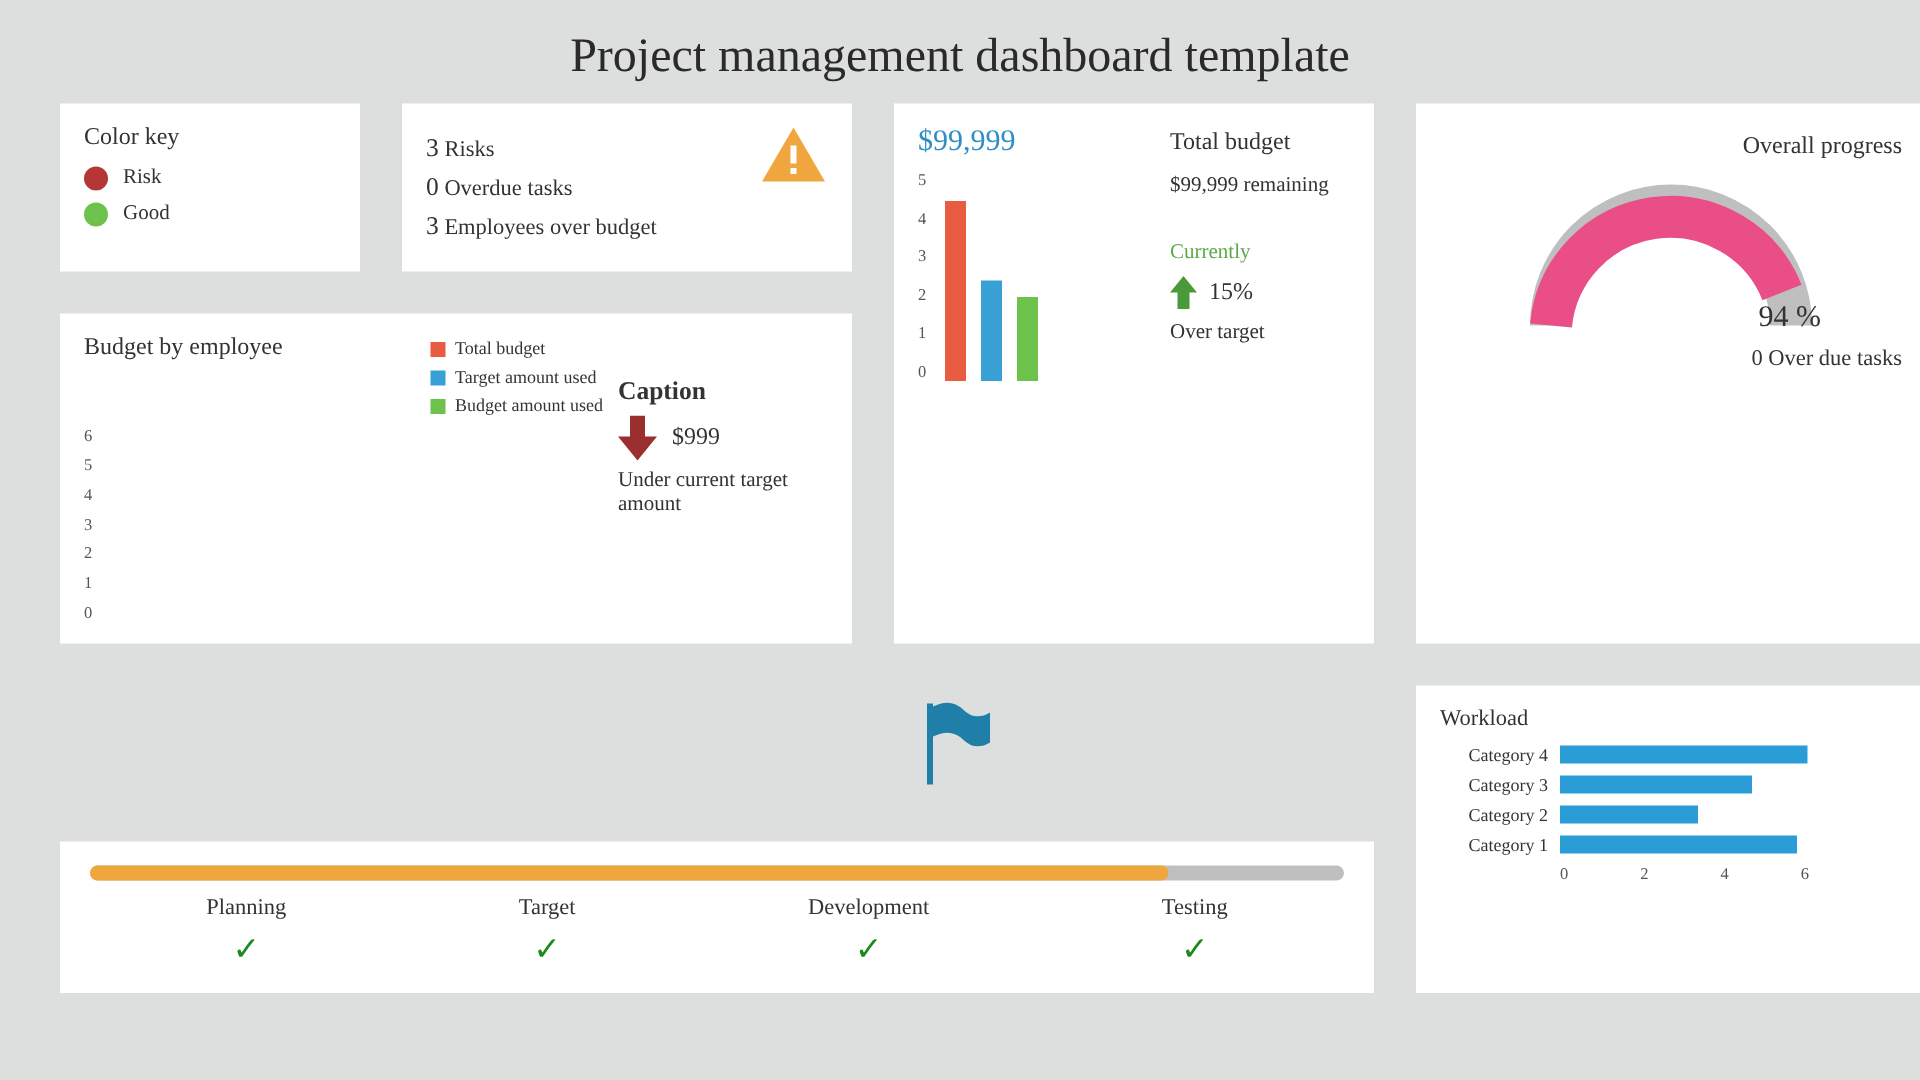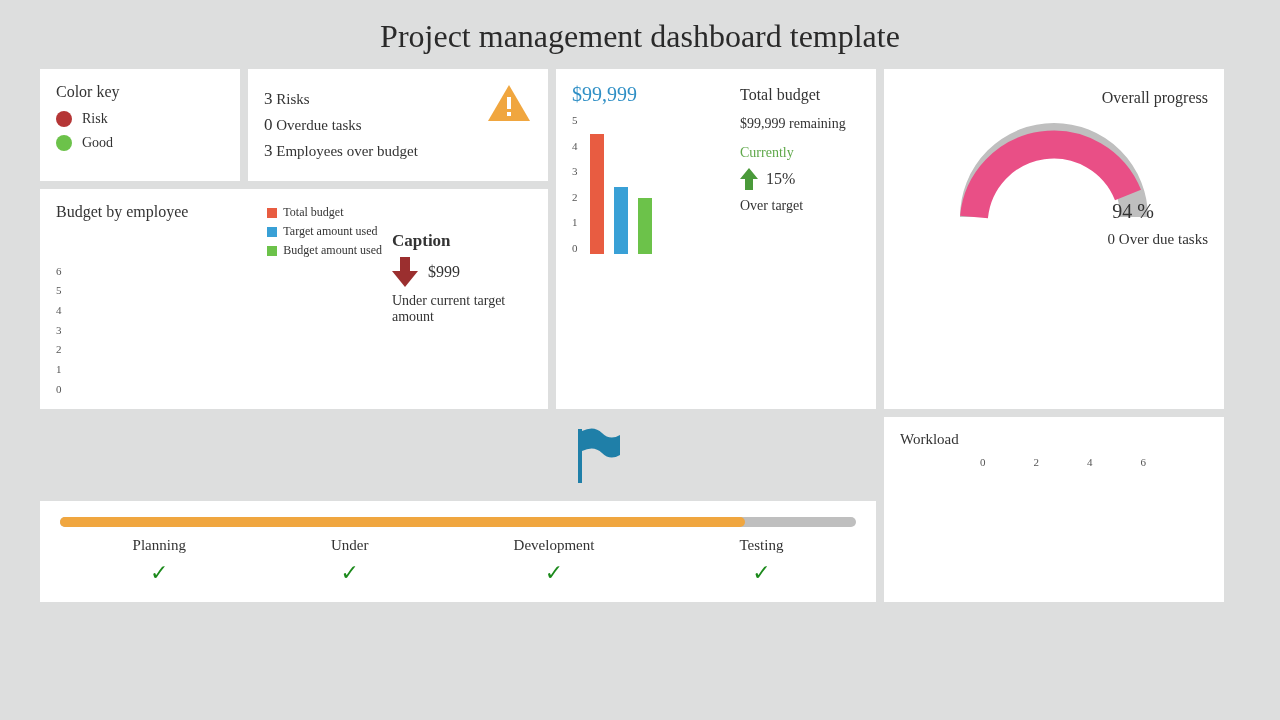--- a/index.html
+++ b/index.html
@@ -1,18 +1,18 @@
 <!DOCTYPE html>
 <html><head>
 <meta charset="utf-8">
 <style>
   *{box-sizing:border-box;margin:0;padding:0;font-family:Georgia,'Times New Roman',serif}
   body{background:#dddede;width:1280px;height:720px;overflow:hidden;color:#333}
   .page-title{font-size:32px;text-align:center;padding:18px 0 14px;font-weight:400;color:#2a2a2a}
-  .grid{display:grid;grid-template-columns:200px 300px 320px 340px;grid-template-rows:auto auto auto;gap:8px;padding:0 40px}
+  .grid{display:grid;grid-template-columns:200px 300px 320px 340px;grid-template-rows:auto auto auto;gap:28px;padding:0 40px}
   .card{background:#fff;padding:14px 16px;font-size:14px}
   
   .color-key{grid-column:1;grid-row:1}
   .color-key h3{font-size:16px;font-weight:400;margin-bottom:10px}
   .swatch{display:flex;align-items:flex-end;gap:10px;margin:8px 0;font-size:14px}
   .dot{width:16px;height:16px;border-radius:50%}
   
   .risks{grid-column:2;grid-row:1;position:relative}
   .risks .line{font-size:15px;margin:6px 0}
   .risks b{font-size:17px;font-weight:400}
@@ -112,21 +112,21 @@
         <div class="bars-row" style="gap:10px;padding-left:8px">
           <div class="vbar" style="background:#e85c41;height:86%"></div>
           <div class="vbar" style="background:#39a0d6;height:48%"></div>
           <div class="vbar" style="background:#6cc24a;height:40%"></div>
         </div>
       </div>
     </div>
     <div class="right">
       <div style="font-size:16px;margin-bottom:6px">Total budget</div>
       <div>$99,999 remaining</div>
-      <div class="green" style="margin-top:8px">Currently</div>
+      <div class="green" style="margin-top:24px">Currently</div>
       <div style="display:flex;align-items:center;gap:8px;margin:4px 0">
         <svg width="18" height="22" viewBox="0 0 18 22">
             <path d="M9 0 L18 11 L13 11 L13 22 L5 22 L5 11 L0 11 Z" fill="#4a9a3a"></path>
           </svg>
         <span style="font-size:16px">15%</span>
       </div>
       <div>Over target</div>
     </div>
   </div>
 
@@ -209,39 +209,57 @@
 
   <div class="launch">
     <svg width="50" height="60" viewBox="0 0 50 60">
       <rect x="6" y="4" width="4" height="54" fill="#1f7fa8"></rect>
       <path d="M10 6 Q22 0 30 8 Q38 16 48 10 L48 30 Q38 36 30 28 Q22 20 10 26 Z" fill="#1f7fa8"></path>
     </svg>
   </div>
 
   <div class="card workload">
     <h3>Workload</h3>
+    <div style="margin-top:6px">
+      <div class="hbar-row">
+          <span class="hbar-label">Category 4</span>
+          <div class="hbar" style="width:165px"></div>
+        </div>
+      <div class="hbar-row">
+          <span class="hbar-label">Category 3</span>
+          <div class="hbar" style="width:128px"></div>
+        </div>
+      <div class="hbar-row">
+          <span class="hbar-label">Category 2</span>
+          <div class="hbar" style="width:92px"></div>
+        </div>
+      <div class="hbar-row">
+          <span class="hbar-label">Category 1</span>
+          <div class="hbar" style="width:158px"></div>
+        </div>
+    </div>
     <div style="display:flex;gap:48px;font-size:11px;color:#555;padding-left:80px;margin-top:6px">
       <span>0</span>
         <span>2</span>
         <span>4</span>
         <span>6</span>
     </div>
   </div>
 
   <div class="card phases">
     <div class="bar-track">
       <div class="bar-fill"></div>
     </div>
     <div class="phase-row">
       <div class="phase">
           <div>Planning</div>
           <div class="check">✓</div>
         </div>
       <div class="phase">
-          <div>Under</div>
+          <div>Target</div>
           <div class="check">✓</div>
         </div>
       <div class="phase">
           <div>Development</div>
           <div class="check">✓</div>
         </div>
       <div class="phase">
           <div>Testing</div>
           <div class="check">✓</div>
         </div>

